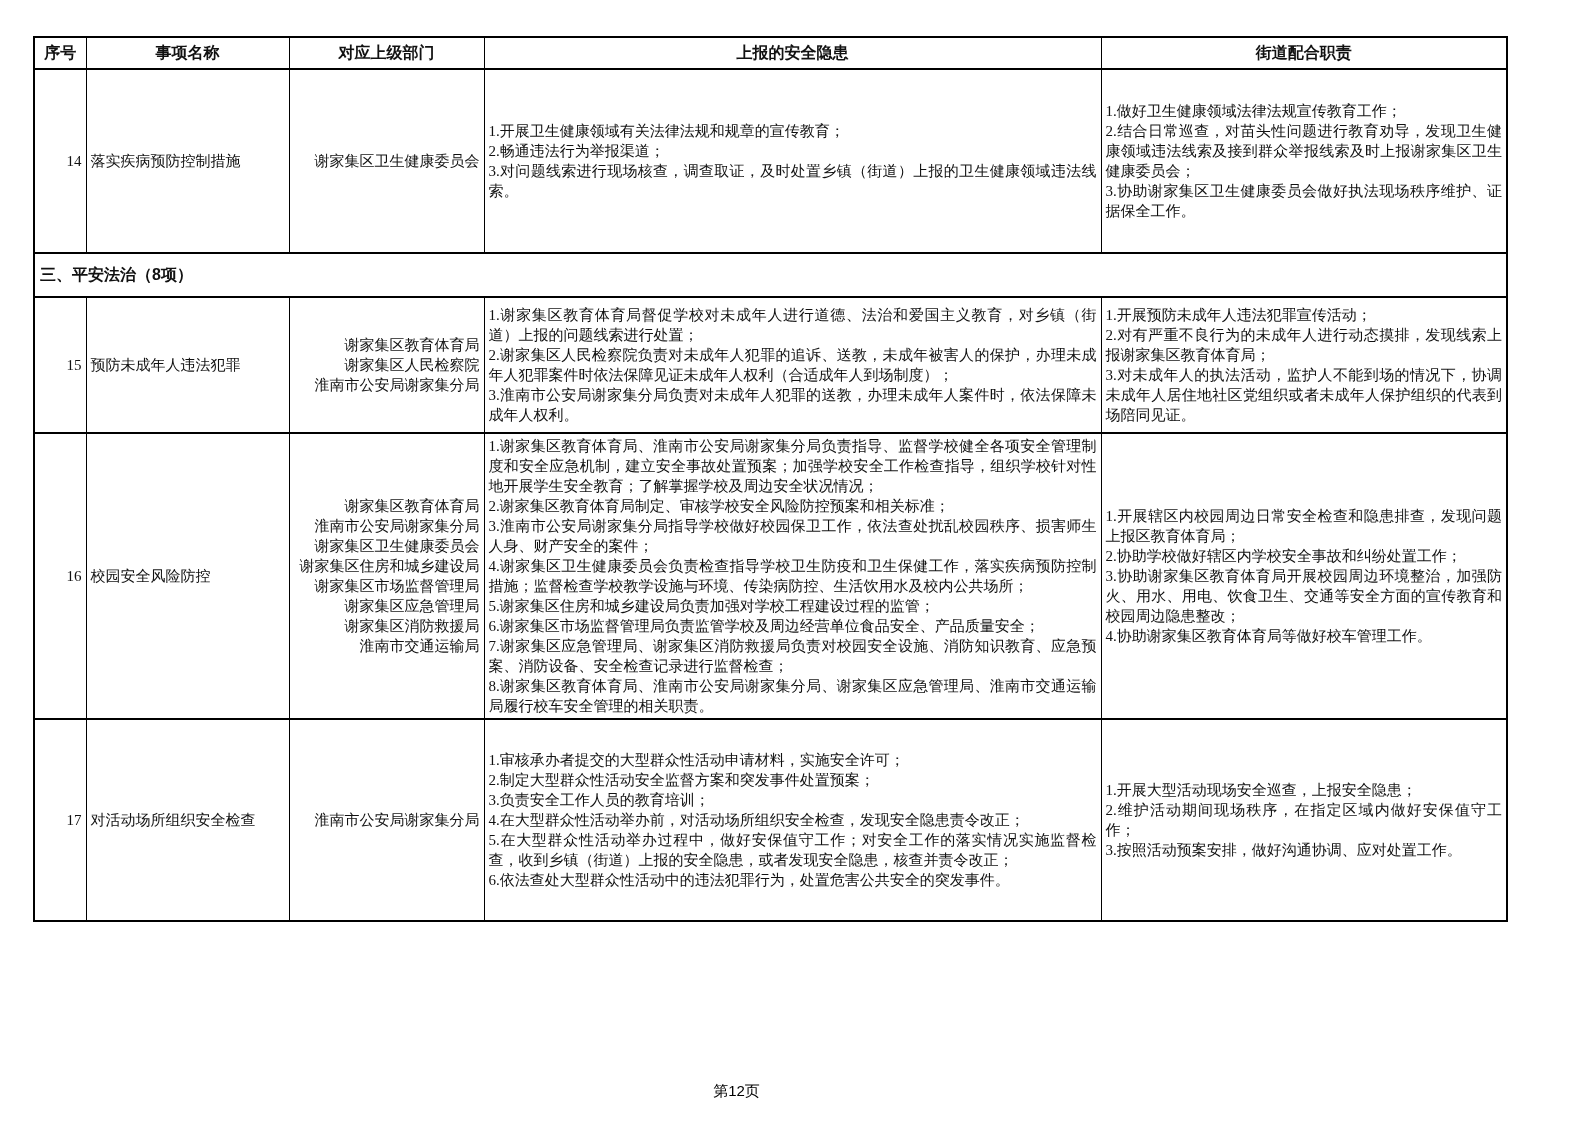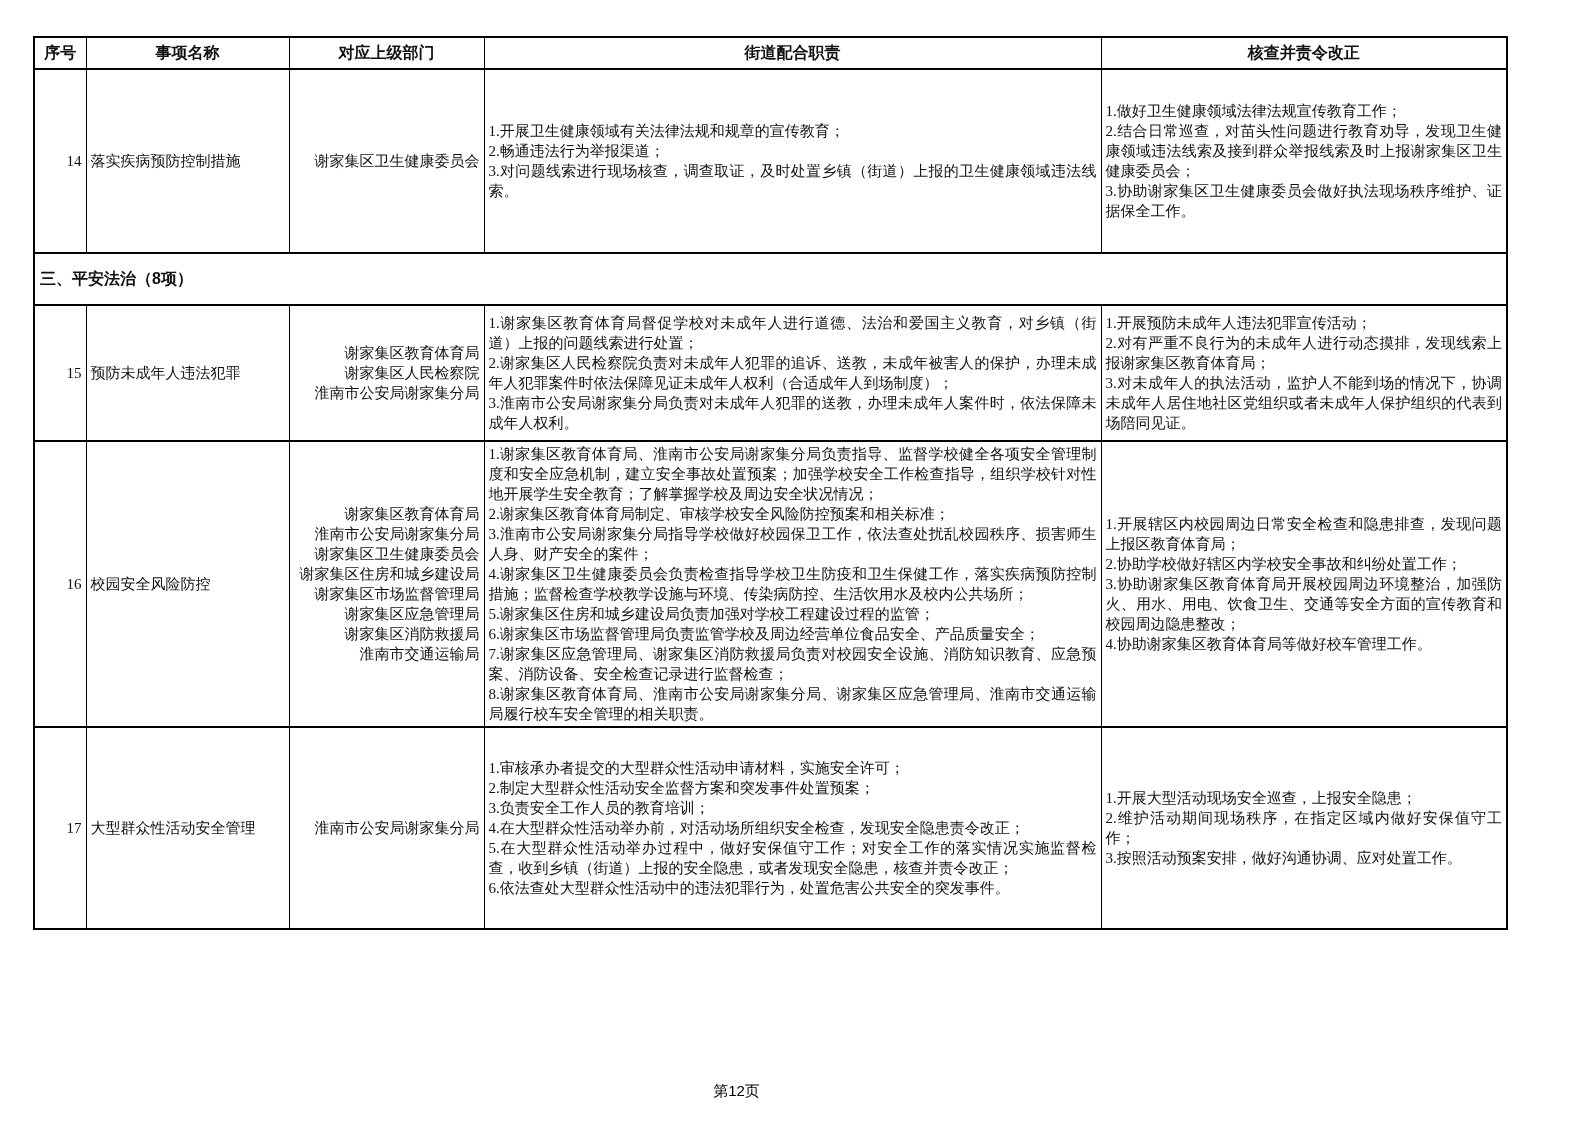--- a/index.html
+++ b/index.html
@@ -30,21 +30,21 @@
   }
   tr.item-row td{line-height:20px;border-radius:18px;}
   td.col-no{text-align:right;}
   td.col-name{padding-left:7px;line-height:22px;}
   td.col-dept{padding-left:7px;line-height:22px;white-space:pre-line;text-align:right;}
   td.col-duty{padding:2px 5px;white-space:pre-line;text-align:justify;}
   tr.row-14{height:184px;}
   tr.row-15{height:136px;}
   tr.row-16{height:280px;}
   tr.row-17{height:202px;}
-  tr.section-row{height:52px;}
+  tr.section-row{height:44px;}
   tr.section-row td{
     font-family:"Liberation Sans","DejaVu Sans",sans-serif;
     font-weight:bold;font-size:16px;text-align:left;padding-left:5px;
   }
   .page-footer{
     position:absolute;left:0;top:1082px;width:1473px;
     text-align:center;
     font-family:"Liberation Sans","DejaVu Sans",sans-serif;
     font-size:15px;color:#000;
   }
@@ -60,22 +60,22 @@
       <col style="width:203px">
       <col style="width:195px">
       <col style="width:617px">
       <col style="width:406px">
     </colgroup>
     <thead>
       <tr class="header-row">
         <th>序号</th>
         <th>事项名称</th>
         <th>对应上级部门</th>
+        <th>上报的安全隐患</th>
         <th>街道配合职责</th>
-        <th>核查并责令改正</th>
       </tr>
     </thead>
     <tbody>
       <tr class="item-row row-14">
         <td class="col-no">14</td>
         <td class="col-name">落实疾病预防控制措施</td>
         <td class="col-dept">谢家集区卫生健康委员会</td>
         <td class="col-duty">1.开展卫生健康领域有关法律法规和规章的宣传教育；
 2.畅通违法行为举报渠道；
 3.对问题线索进行现场核查，调查取证，及时处置乡镇（街道）上报的卫生健康领域违法线索。</td>
@@ -118,21 +118,21 @@
 6.谢家集区市场监督管理局负责监管学校及周边经营单位食品安全、产品质量安全；
 7.谢家集区应急管理局、谢家集区消防救援局负责对校园安全设施、消防知识教育、应急预案、消防设备、安全检查记录进行监督检查；
 8.谢家集区教育体育局、淮南市公安局谢家集分局、谢家集区应急管理局、淮南市交通运输局履行校车安全管理的相关职责。</td>
         <td class="col-duty">1.开展辖区内校园周边日常安全检查和隐患排查，发现问题上报区教育体育局；
 2.协助学校做好辖区内学校安全事故和纠纷处置工作；
 3.协助谢家集区教育体育局开展校园周边环境整治，加强防火、用水、用电、饮食卫生、交通等安全方面的宣传教育和校园周边隐患整改；
 4.协助谢家集区教育体育局等做好校车管理工作。</td>
       </tr>
       <tr class="item-row row-17">
         <td class="col-no">17</td>
-        <td class="col-name">大型群众性活动安全管理</td>
+        <td class="col-name">对活动场所组织安全检查</td>
         <td class="col-dept">淮南市公安局谢家集分局</td>
         <td class="col-duty">1.审核承办者提交的大型群众性活动申请材料，实施安全许可；
 2.制定大型群众性活动安全监督方案和突发事件处置预案；
 3.负责安全工作人员的教育培训；
 4.在大型群众性活动举办前，对活动场所组织安全检查，发现安全隐患责令改正；
 5.在大型群众性活动举办过程中，做好安保值守工作；对安全工作的落实情况实施监督检查，收到乡镇（街道）上报的安全隐患，或者发现安全隐患，核查并责令改正；
 6.依法查处大型群众性活动中的违法犯罪行为，处置危害公共安全的突发事件。</td>
         <td class="col-duty">1.开展大型活动现场安全巡查，上报安全隐患；
 2.维护活动期间现场秩序，在指定区域内做好安保值守工作；
 3.按照活动预案安排，做好沟通协调、应对处置工作。</td>

